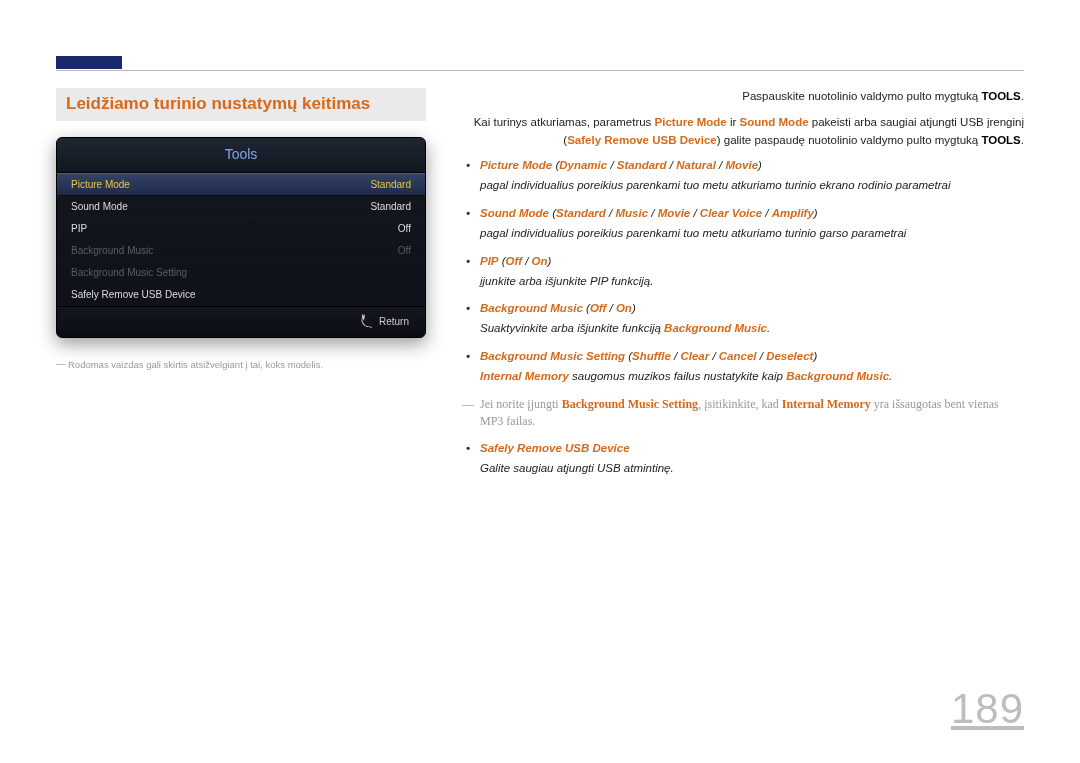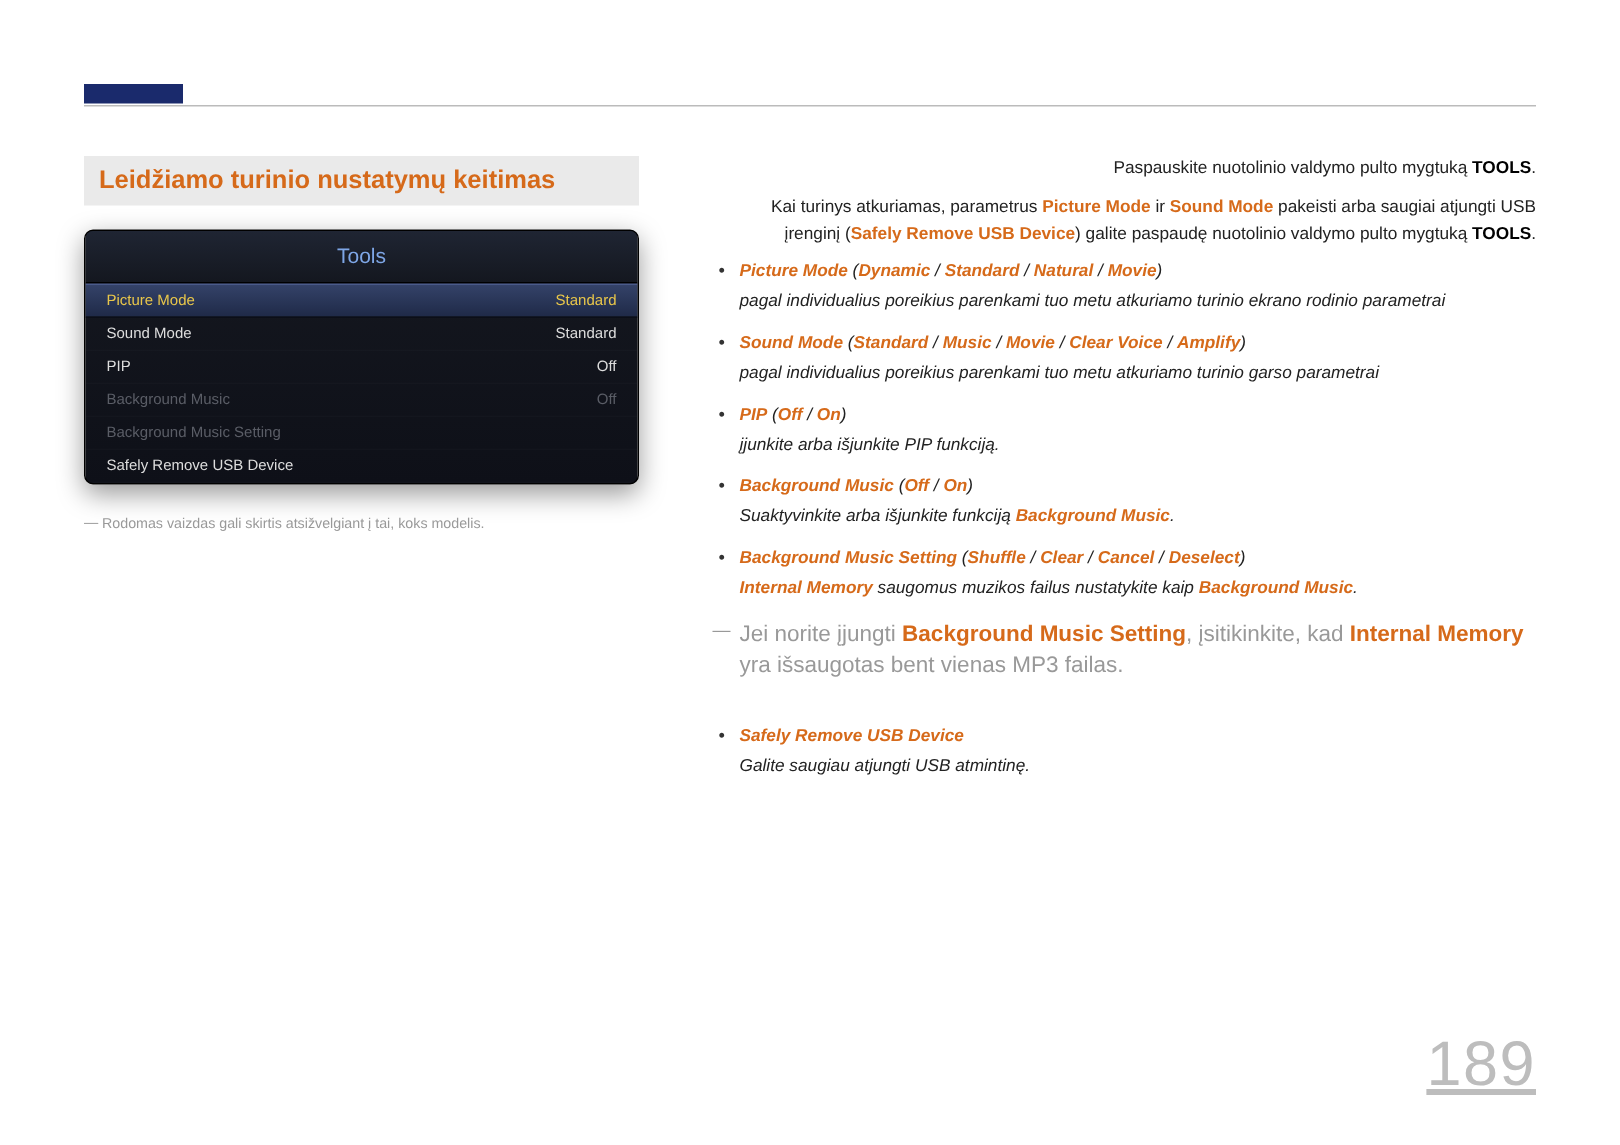--- a/index.html
+++ b/index.html
@@ -18,23 +18,23 @@
     border-bottom: 1px solid #bbb;
   }
   .topbar-accent {
     position: absolute;
     left: 0; top: 0;
     width: 66px; height: 13px;
     background: #1a2a6c;
   }
   .layout {
     position: absolute;
-    left: 56px; right: 56px; top: 104px;
+    left: 56px; right: 56px; top: 88px;
     display: flex;
-    gap: 49px;
+    gap: 36px;
   }
   .leftcol { width: 370px; flex-shrink: 0; }
   .rightcol { flex: 1; font-size: 11.5px; line-height: 1.55; color: #222; }
 
   .section-heading {
     background: #eaeaea;
     color: #d66a1a;
     font-size: 17px;
     font-weight: bold;
     padding: 6px 10px 7px;
@@ -122,24 +122,25 @@
   .orange { color: #d66a1a; font-weight: bold; }
   .orange-n { color: #d66a1a; }
   ul.bullets { list-style: none; padding-left: 0; margin-top: 6px; font-style: italic; }
   ul.bullets > li { position: relative; padding-left: 18px; margin-bottom: 10px; }
   ul.bullets > li::before {
     content: "•"; position: absolute; left: 4px; top: 0;
     color: #333; font-weight: bold;
   }
   .sub { margin-top: 2px; margin-bottom: 2px; }
   .inline-note {
-    font-size: 15px; color: #999;
+    font-size: 12px; color: #999;
     padding-left: 18px; position: relative;
-    margin-top: 6px; margin-bottom: 28px;
+    margin-top: 6px; margin-bottom: 10px;
     line-height: 1.45;
+    font-family: Liberation Serif, serif;
   }
   .inline-note::before {
     content: "―"; position: absolute; left: 0; top: 0;
     color: #999; font-size: 12px;
   }
   .pagenum {
     position: absolute;
     right: 56px; bottom: 30px;
     font-size: 42px;
     color: #bdbdbd;
@@ -181,20 +182,24 @@
         </div>
         <div class="menu-row disabled">
           <span>Background Music Setting</span>
           <span></span>
         </div>
         <div class="menu-row">
           <span>Safely Remove USB Device</span>
           <span></span>
         </div>
       </div>
+      <div class="device-footer">
+        <span class="return-icon"></span>
+        <span>Return</span>
+      </div>
     </div>
 
     <div class="footnote-dash">Rodomas vaizdas gali skirtis atsižvelgiant į tai, koks modelis.</div>
   </div>
 
   <div class="rightcol">
 
     <p class="para">
       <span>Paspauskite nuotolinio valdymo pulto mygtuką </span><span class="bold">TOOLS</span><span>.</span>
     </p>

